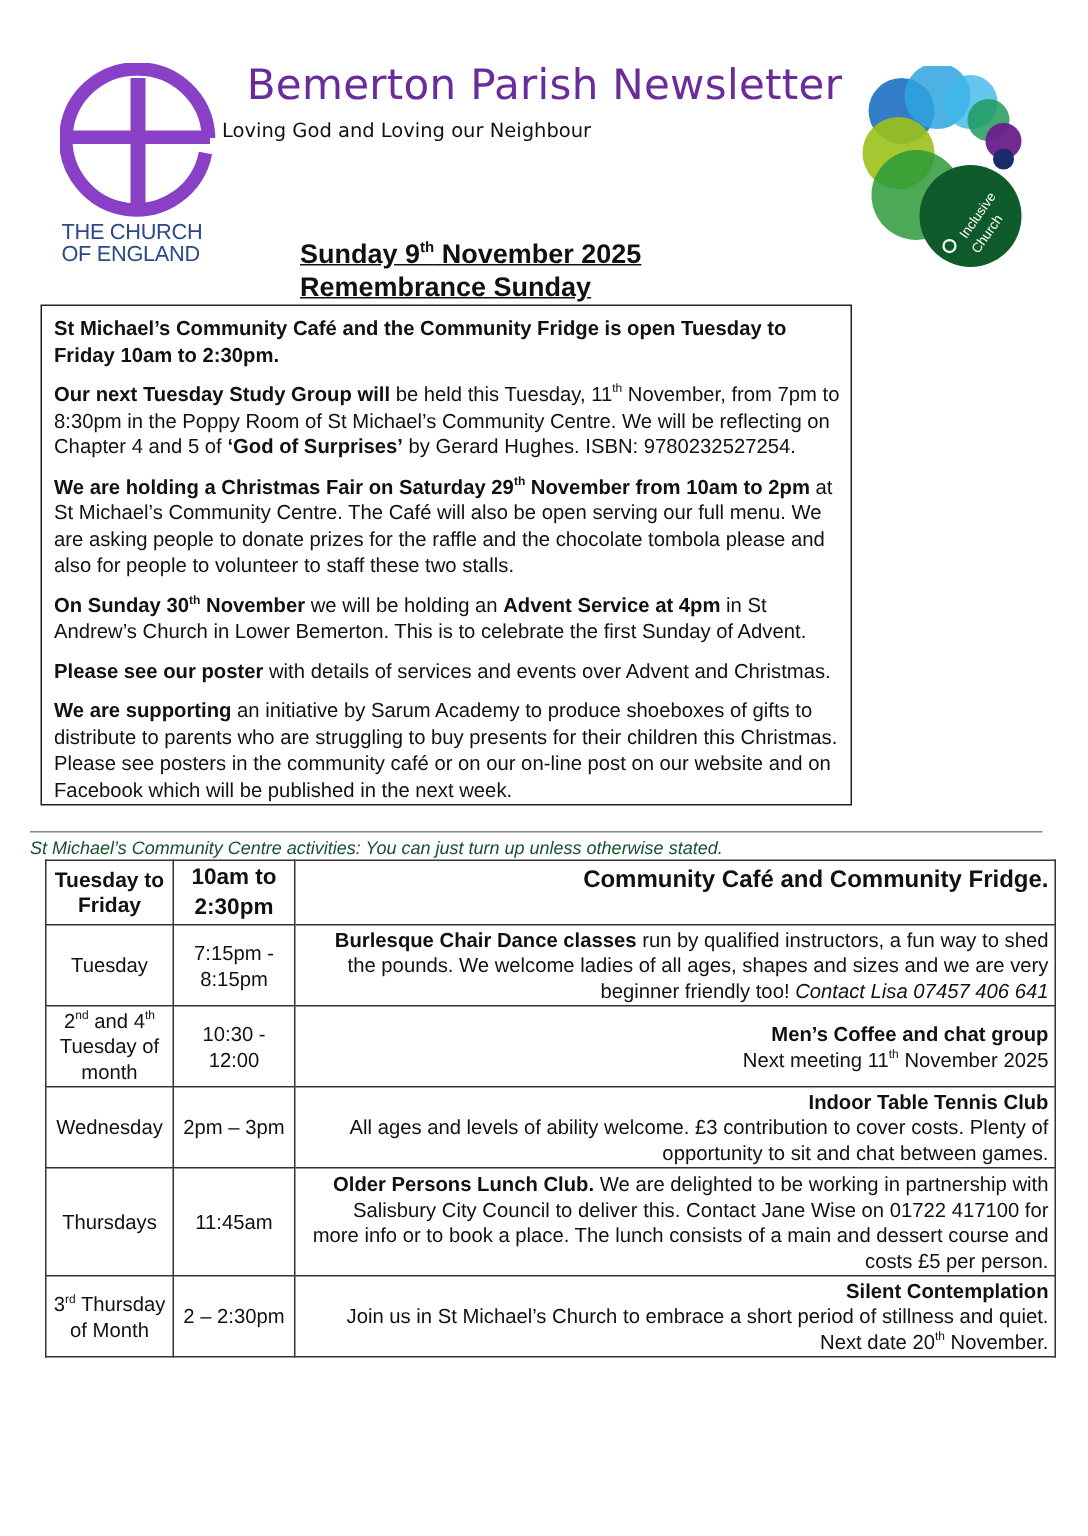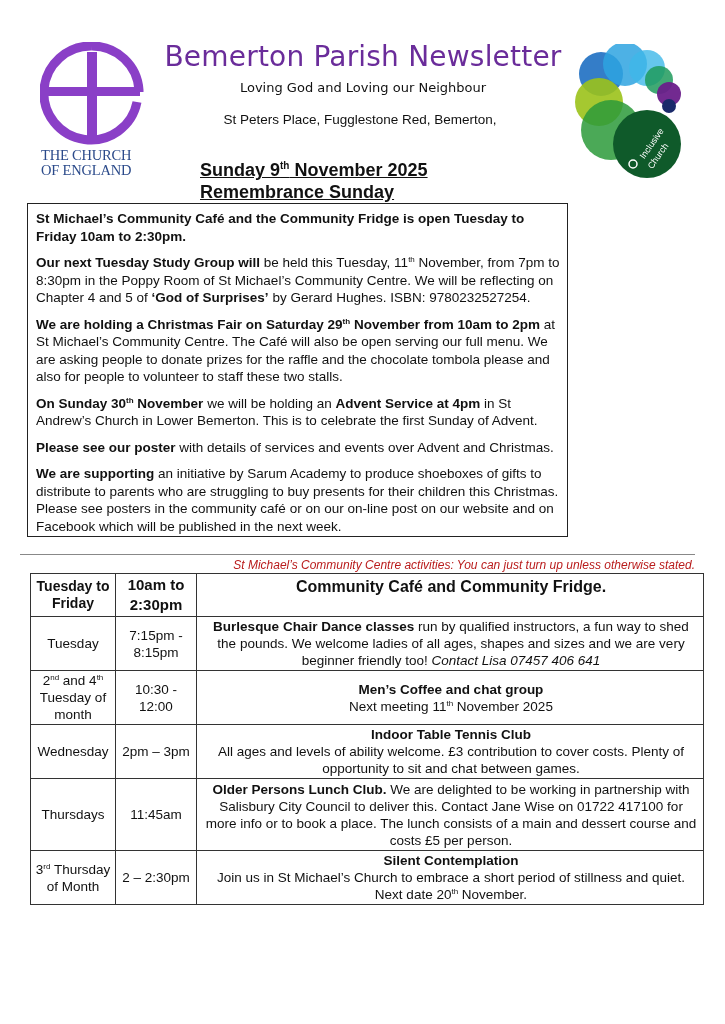--- a/index.html
+++ b/index.html
@@ -1,41 +1,41 @@
 <!DOCTYPE html>
 <html><head>
 <meta charset="utf-8">
 <style>
   html, body { margin: 0; padding: 0; background: #ffffff; }
   body { width: 725px; height: 1024px; position: relative; overflow: hidden; font-family: "Liberation Sans", sans-serif; color: #111; }
 
   .coe-logo { position: absolute; left: 40px; top: 42px; width: 106px; height: 140px; }
-  .coe-text { position: absolute; left: 41px; top: 148px; width: 110px; font-family: Liberation Serif, serif; font-size: 14.5px; line-height: 15px; color: #2b4a8a; letter-spacing: -0.2px; }
+  .coe-text { position: absolute; left: 41px; top: 148px; width: 110px; font-family: Liberation Sans, sans-serif; font-size: 14.5px; line-height: 15px; color: #2b4a8a; letter-spacing: -0.2px; }
   .coe-text span { display: block; white-space: nowrap; }
 
   .ic-logo { position: absolute; left: 573px; top: 44px; width: 115px; height: 135px; }
 
   .title { position: absolute; left: 148px; top: 40px; width: 430px; text-align: center; font-family: "DejaVu Sans", sans-serif; font-size: 28px; color: #6a2c9a; letter-spacing: 0.2px; white-space: nowrap; }
-  .tagline { position: absolute; left: 148px; top: 80px; width: 430px; text-align: center; font-family: "DejaVu Sans", sans-serif; font-size: 13px; color: #111; }
+  .tagline { position: absolute; left: 148px; top: 80px; width: 430px; text-align: left; font-family: "DejaVu Sans", sans-serif; font-size: 13px; color: #111; }
   .address { position: absolute; left: 200px; top: 111px; width: 320px; text-align: center; font-size: 13.5px; line-height: 17px; color: #111; }
   .date-heading { position: absolute; left: 200px; top: 155px; width: 320px; text-align: left; font-weight: bold; font-size: 18px; line-height: 22px; text-decoration: underline; }
   .date-heading sup { font-size: 10px; }
 
   .notice-box { position: absolute; left: 27px; top: 203px; width: 541px; height: 334px; border: 1.5px solid #222; padding: 4px 6px 0 8px; box-sizing: border-box; font-size: 13.5px; line-height: 17.5px; }
   .notice-box p { margin: 2px 0 9px 0; }
   .notice-box sup { font-size: 8px; line-height: 0; }
 
   .divider { position: absolute; left: 20px; top: 554px; width: 675px; height: 0; border-top: 1.5px solid #888; }
-  .activities-caption { position: absolute; left: 20px; top: 558px; width: 675px; text-align: right; font-style: italic; font-size: 12px; color: #b91c1c; }
+  .activities-caption { position: absolute; left: 20px; top: 558px; width: 675px; text-align: left; font-style: italic; font-size: 12px; color: #14532d; }
 
   table.activities { position: absolute; left: 30px; top: 573px; width: 674px; border-collapse: collapse; font-size: 13.5px; line-height: 17px; }
   table.activities td { border: 1.2px solid #333; vertical-align: middle; padding: 1px 4px; }
   table.activities td.day { width: 76px; text-align: center; }
   table.activities td.time { width: 72px; text-align: center; }
-  table.activities td.desc { text-align: center; padding-left: 6px; }
+  table.activities td.desc { text-align: right; padding-left: 6px; }
   table.activities sup { font-size: 8px; line-height: 0; }
   .head-row td { font-weight: bold; }
   .head-row td.day { font-size: 14px; }
   .head-row td.time { font-size: 15px; line-height: 20px; }
   .head-row td.desc { font-size: 16px; text-align: center; vertical-align: top; padding-top: 4px; }
   .b { font-weight: bold; }
   .i { font-style: italic; }
   .center-bold { text-align: center !important; font-weight: bold; font-size: 14px; }
 </style>
 </head>
@@ -63,21 +63,20 @@
   <circle cx="38" cy="86" r="30" fill="#2b9a3a" opacity="0.85"></circle>
   <circle cx="74" cy="100" r="34" fill="#0f5a2a"></circle>
   <text x="62" y="112" fill="#ffffff" font-size="9" font-family="Liberation Sans, sans-serif" transform="rotate(-55 70 105)">Inclusive</text>
   <text x="70" y="122" fill="#ffffff" font-size="9" font-family="Liberation Sans, sans-serif" transform="rotate(-55 78 115)">Church</text>
   <circle cx="60" cy="120" r="4" fill="none" stroke="#ffffff" stroke-width="1.5"></circle>
 </svg>
 
 <div class="title">Bemerton Parish Newsletter</div>
 <div class="tagline">Loving God and Loving our Neighbour</div>
 <div class="address">
-  <div>St Peters Place, Fugglestone Red, Bemerton,</div>
 </div>
 <div class="date-heading">
   <div><span>Sunday 9</span><sup>th</sup><span> November 2025</span></div>
   <div>Remembrance Sunday</div>
 </div>
 
 <div class="notice-box">
   <p><span class="b">St Michael’s Community Café and the Community Fridge is open Tuesday to Friday 10am to 2:30pm.</span></p>
   <p><span class="b">Our next Tuesday Study Group will</span><span> be held this Tuesday, 11</span><sup>th</sup><span> November, from 7pm to 8:30pm in the Poppy Room of St Michael’s Community Centre. We will be reflecting on Chapter 4 and 5 of </span><span class="b">‘God of Surprises’</span><span> by Gerard Hughes. ISBN: 9780232527254.</span></p>
   <p><span class="b">We are holding a Christmas Fair on Saturday 29</span><sup class="b">th</sup><span class="b"> November from 10am to 2pm</span><span> at St Michael’s Community Centre.  The Café will also be open serving our full menu.  We are asking people to donate prizes for the raffle and the chocolate tombola please and also for people to volunteer to staff these two stalls.</span></p>

